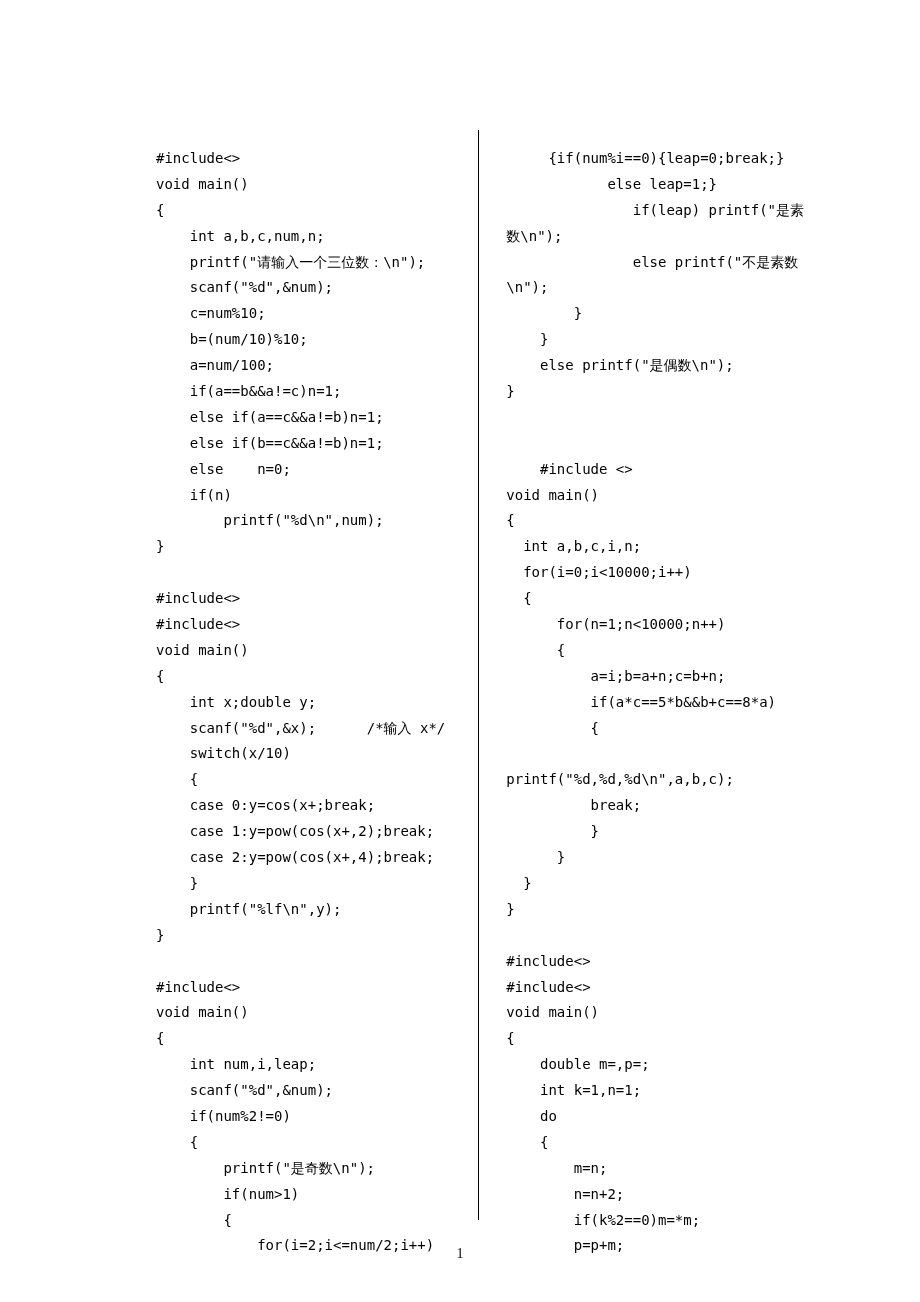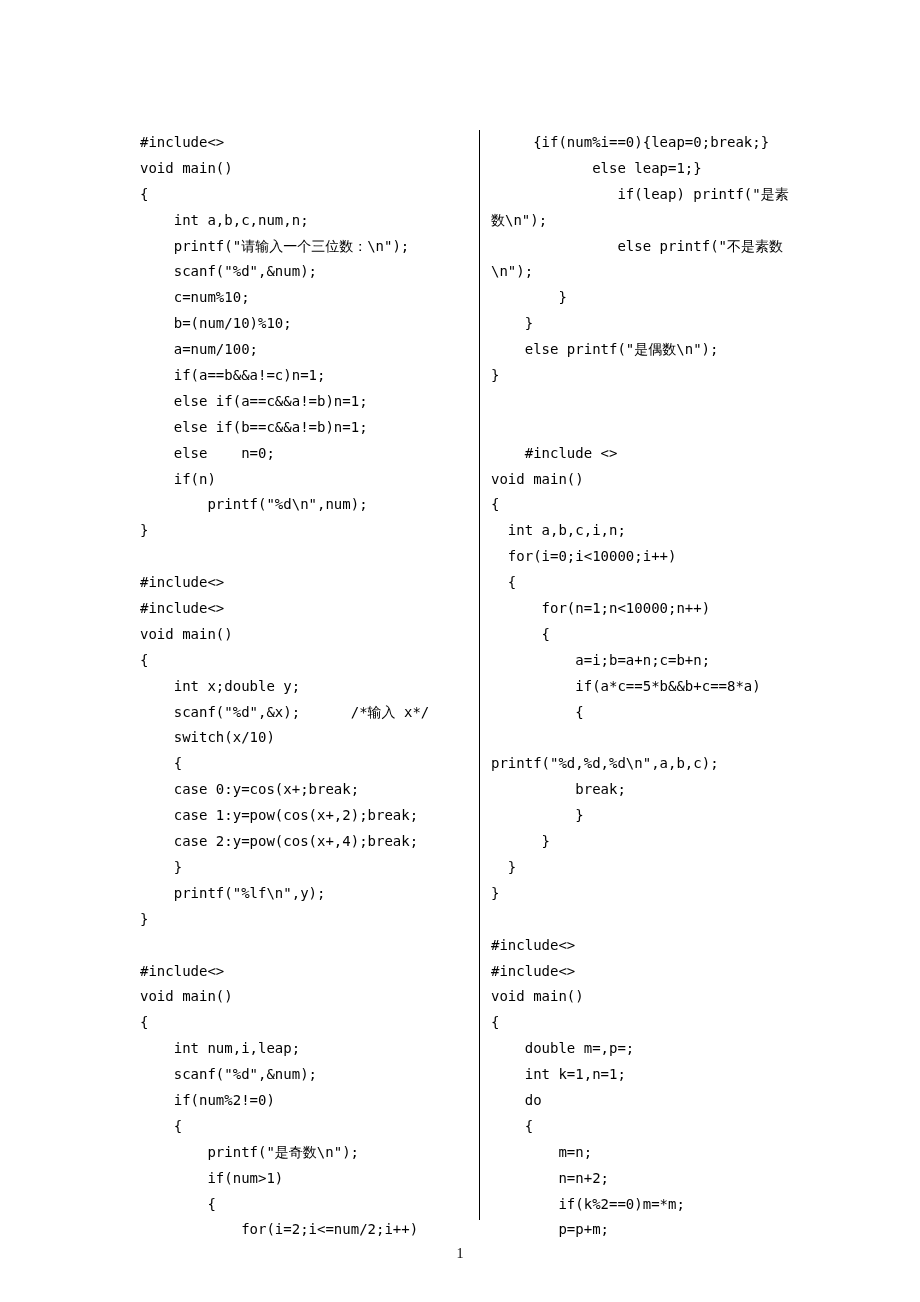--- a/index.html
+++ b/index.html
@@ -41,21 +41,21 @@
     border-left: 1px solid #000;
     height: 100%;
     flex: 0 0 1px;
   }
   .code {
     font-family: "SimSun", "NSimSun", "MS Mincho", monospace;
     font-size: 14px;
     line-height: 1.85;
     white-space: pre;
     color: #000;
-    margin: 0;
+    margin: 16px;
   }
   .page-number {
     position: absolute;
     bottom: 40px;
     left: 0;
     right: 0;
     text-align: center;
     font-family: "SimSun", "NSimSun", serif;
     font-size: 14px;
     color: #000;

